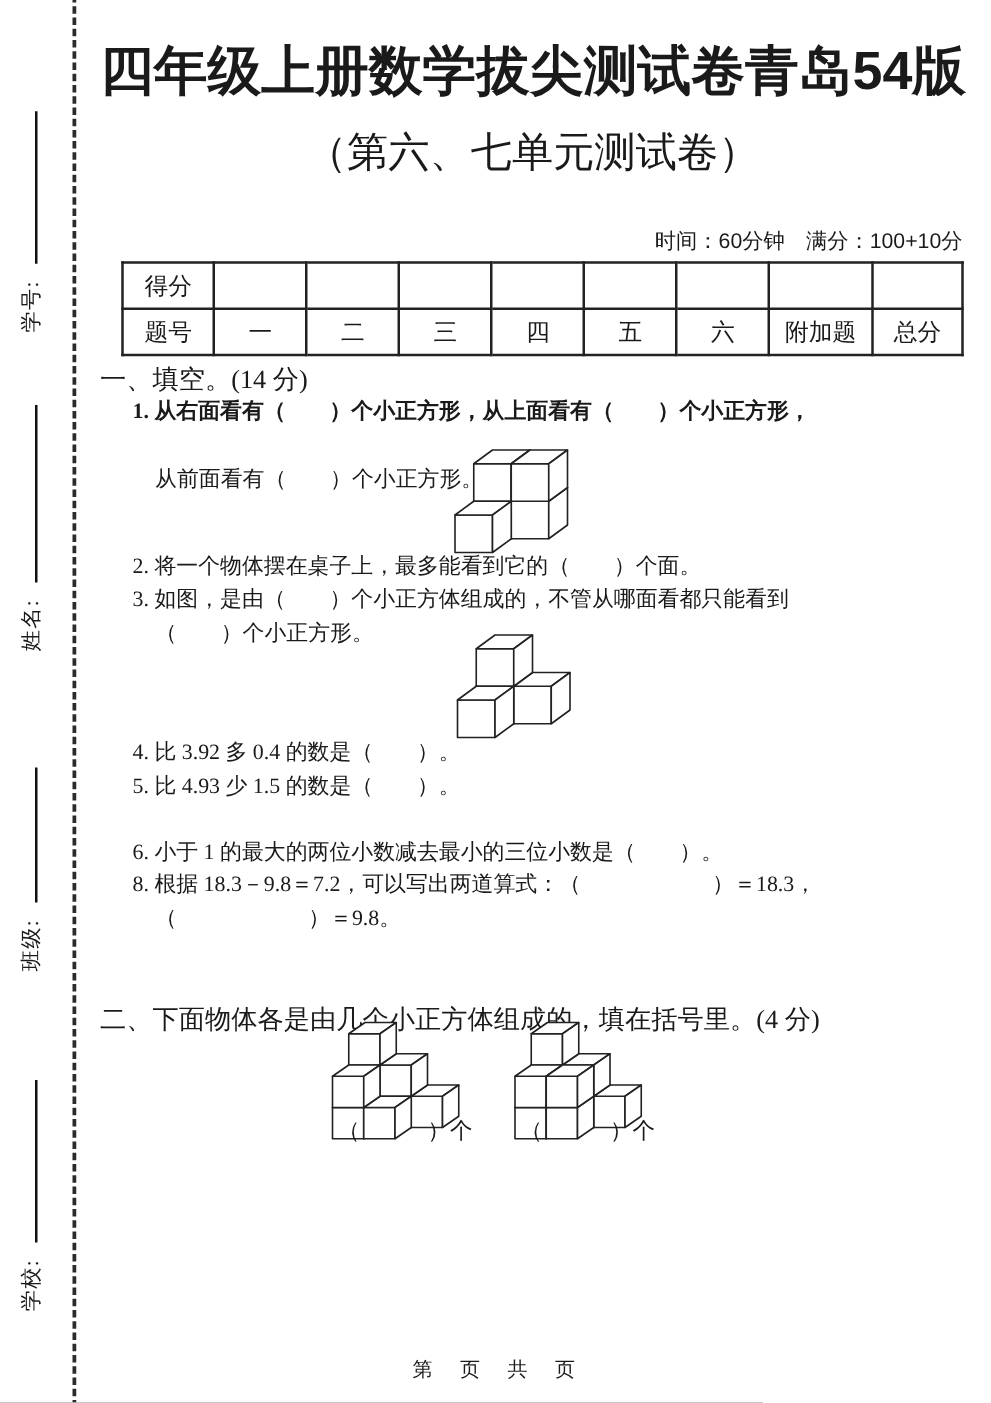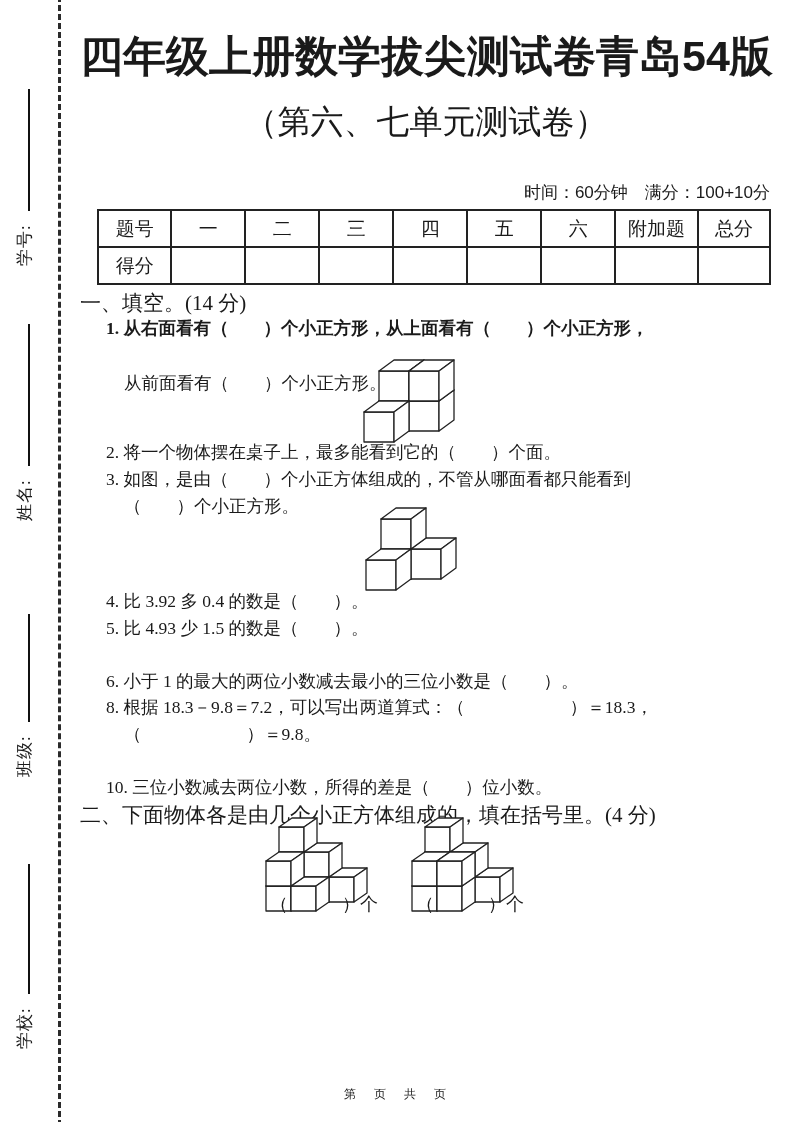--- a/index.html
+++ b/index.html
@@ -53,21 +53,21 @@
   
   .line { position:absolute; font-size:17.5px; white-space:nowrap; }
   .heading { font-size:21px; }
   
   .fig { position:absolute; }
   .fig svg { display:block; }
   .ans-label { position:absolute; font-size:18px; white-space:nowrap; }
   
   .footer {
     position:absolute; left:0; width:100%; top:1086px;
-    text-align:center; font-size:12px; letter-spacing:3px;
+    text-align:center; font-size:16px; letter-spacing:3px;
     font-family:Liberation Sans, sans-serif;
   }
 </style>
 </head>
 <body>
 
 <div class="page">
 
   <div class="seal-line"></div>
 
@@ -95,40 +95,40 @@
         <col style="width:10.9%">
       <col style="width:10.9%">
         <col style="width:10.9%">
         <col style="width:10.9%">
       <col style="width:10.9%">
         <col style="width:12.2%">
         <col style="width:10.6%">
     </colgroup>
     <tbody>
         <tr>
+      <td>得分</td>
+      <td></td>
+      <td></td>
+      <td></td>
+      <td></td>
+      <td></td>
+      <td></td>
+      <td></td>
+      <td></td>
+    </tr>
+    <tr>
       <td>题号</td>
       <td>一</td>
       <td>二</td>
       <td>三</td>
       <td>四</td>
       <td>五</td>
       <td>六</td>
       <td>附加题</td>
       <td>总分</td>
-    </tr>
-    <tr>
-      <td>得分</td>
-      <td></td>
-      <td></td>
-      <td></td>
-      <td></td>
-      <td></td>
-      <td></td>
-      <td></td>
-      <td></td>
     </tr>
   </tbody>
     </table>
 
   <div class="line heading" style="left:80px;top:289px;">一、填空。(14 分)</div>
   <div class="line" style="left:106px;top:316px;font-weight:bold;">1. 从右面看有（　　）个小正方形，从上面看有（　　）个小正方形，</div>
   <div class="line" style="left:124px;top:343px;margin-top:28px;">从前面看有（　　）个小正方形。</div>
 
   <div class="fig" style="left:362px;top:358px;">
     <svg xmlns="http://www.w3.org/2000/svg" viewBox="-2 -84 94 86" width="94" height="86">
@@ -169,21 +169,20 @@
         <polygon points="0,-30 15,-41 45,-41 30,-30" fill="#ffffff" stroke="#222222" stroke-width="1.3" stroke-linejoin="round"></polygon>
         <polygon points="30,0 45,-11 45,-41 30,-30" fill="#ffffff" stroke="#222222" stroke-width="1.3" stroke-linejoin="round"></polygon>
       </svg>
   </div>
 
   <div class="line" style="left:106px;top:589px;">4. 比 3.92 多 0.4 的数是（　　）。</div>
   <div class="line" style="left:106px;top:616px;">5. 比 4.93 少 1.5 的数是（　　）。</div>
   <div class="line" style="left:106px;top:669px;">6. 小于 1 的最大的两位小数减去最小的三位小数是（　　）。</div>
   <div class="line" style="left:106px;top:695px;">8. 根据 18.3－9.8＝7.2，可以写出两道算式：（　　　　　　）＝18.3，</div>
   <div class="line" style="left:124px;top:722px;">（　　　　　　）＝9.8。</div>
-  <div class="line" style="left:106px;top:775px;">10. 三位小数减去两位小数，所得的差是（　　）位小数。</div>
 
   <div class="line heading" style="left:80px;top:801px;">二、下面物体各是由几个小正方体组成的，填在括号里。(4 分)</div>
 
   <div class="fig" style="left:264px;top:816px;">
     <svg xmlns="http://www.w3.org/2000/svg" viewBox="-2 -95 105 97" width="105" height="97">
         <polygon points="13,-9 38,-9 38,-34 13,-34" fill="#ffffff" stroke="#222222" stroke-width="1.3" stroke-linejoin="round"></polygon>
         <polygon points="13,-34 26,-43 51,-43 38,-34" fill="#ffffff" stroke="#222222" stroke-width="1.3" stroke-linejoin="round"></polygon>
         <polygon points="38,-9 51,-18 51,-43 38,-34" fill="#ffffff" stroke="#222222" stroke-width="1.3" stroke-linejoin="round"></polygon>
         <polygon points="38,-9 63,-9 63,-34 38,-34" fill="#ffffff" stroke="#222222" stroke-width="1.3" stroke-linejoin="round"></polygon>
         <polygon points="38,-34 51,-43 76,-43 63,-34" fill="#ffffff" stroke="#222222" stroke-width="1.3" stroke-linejoin="round"></polygon>

